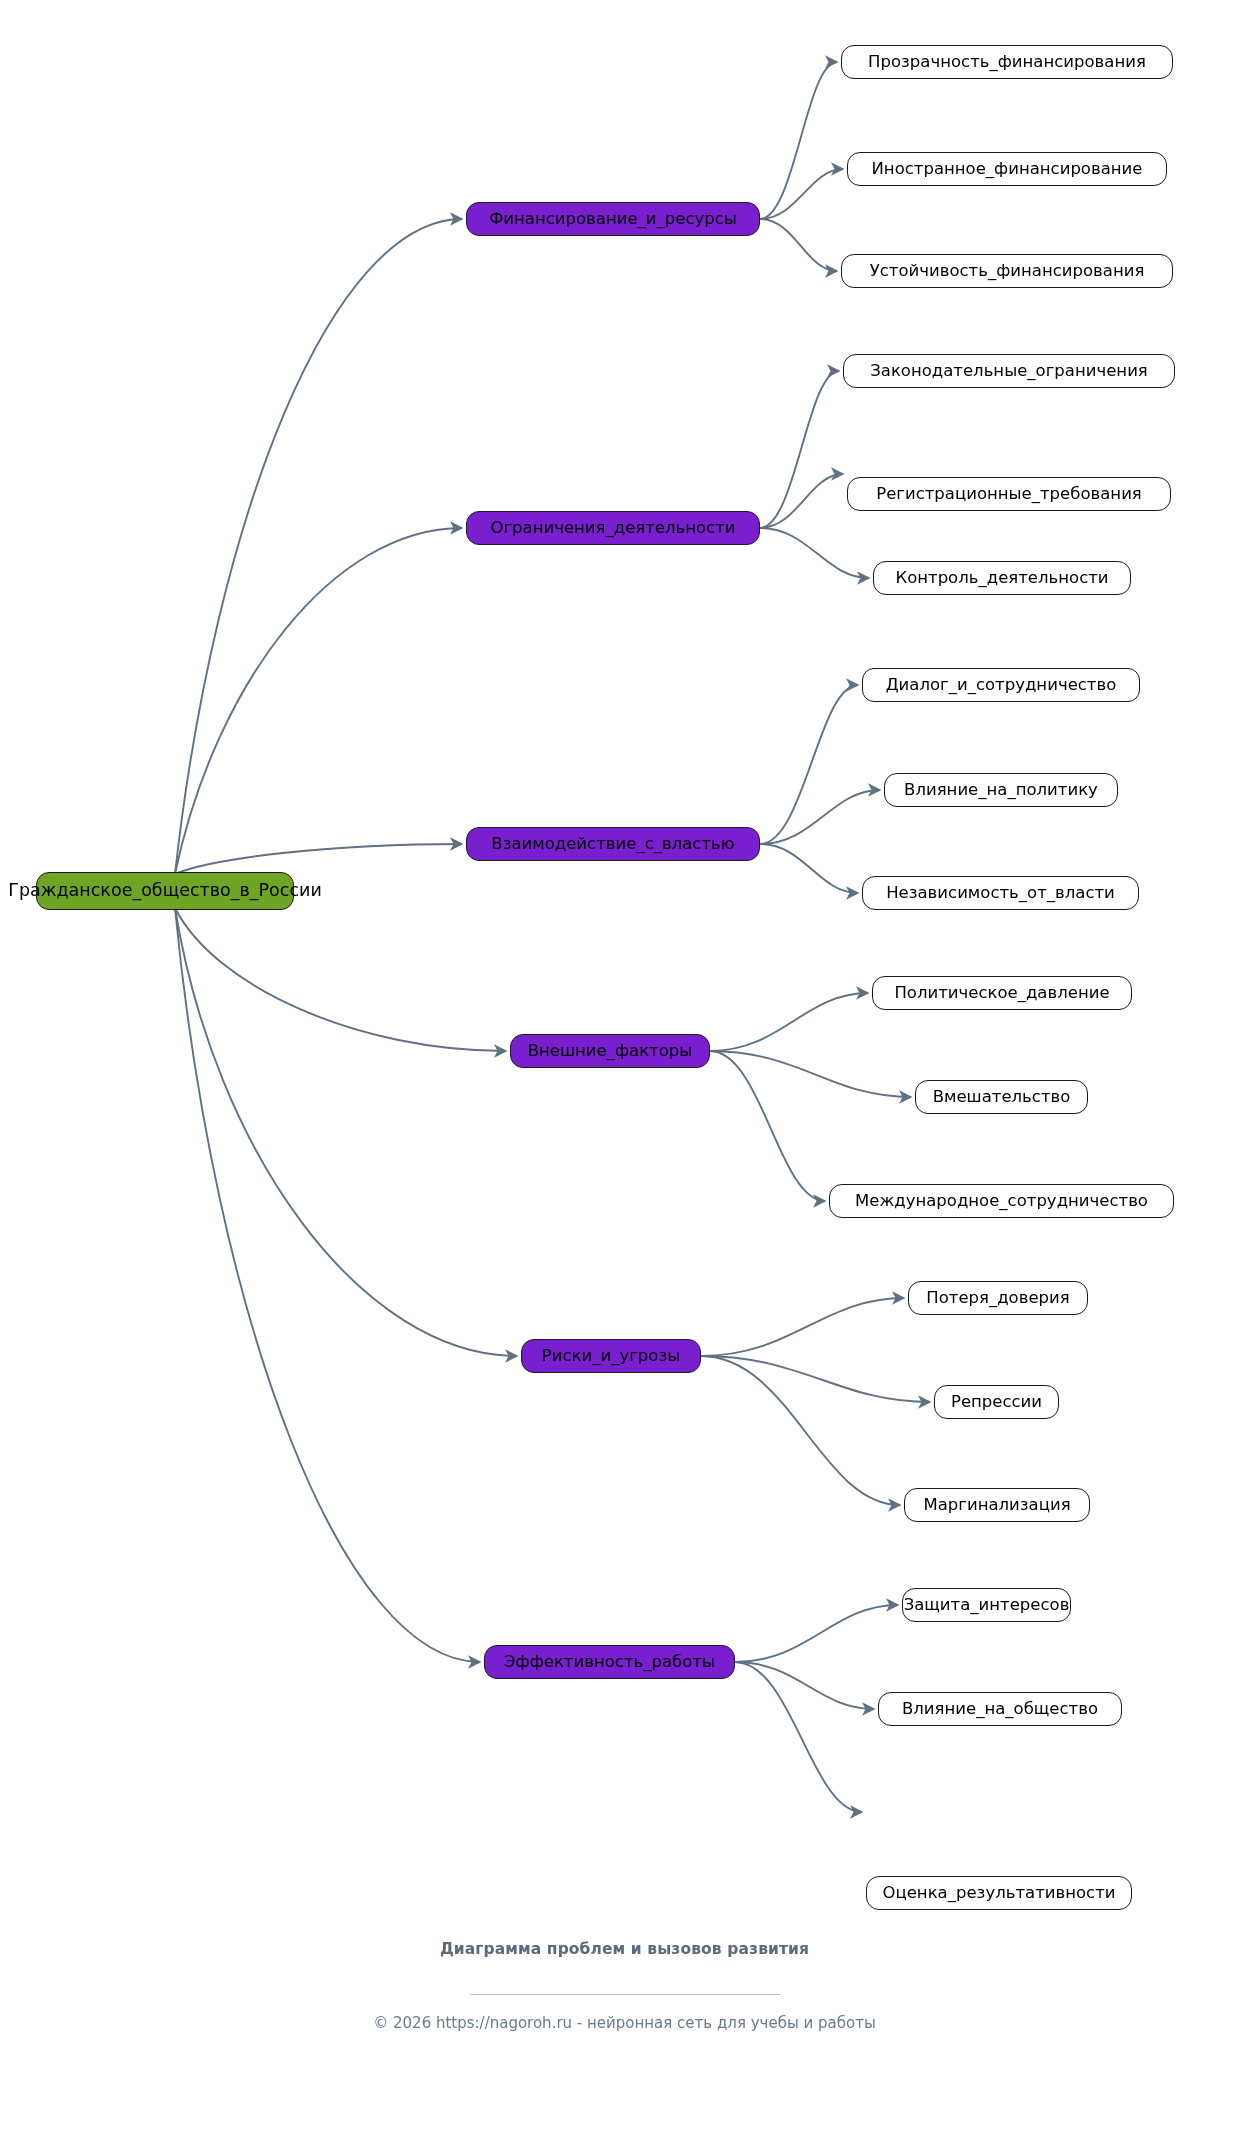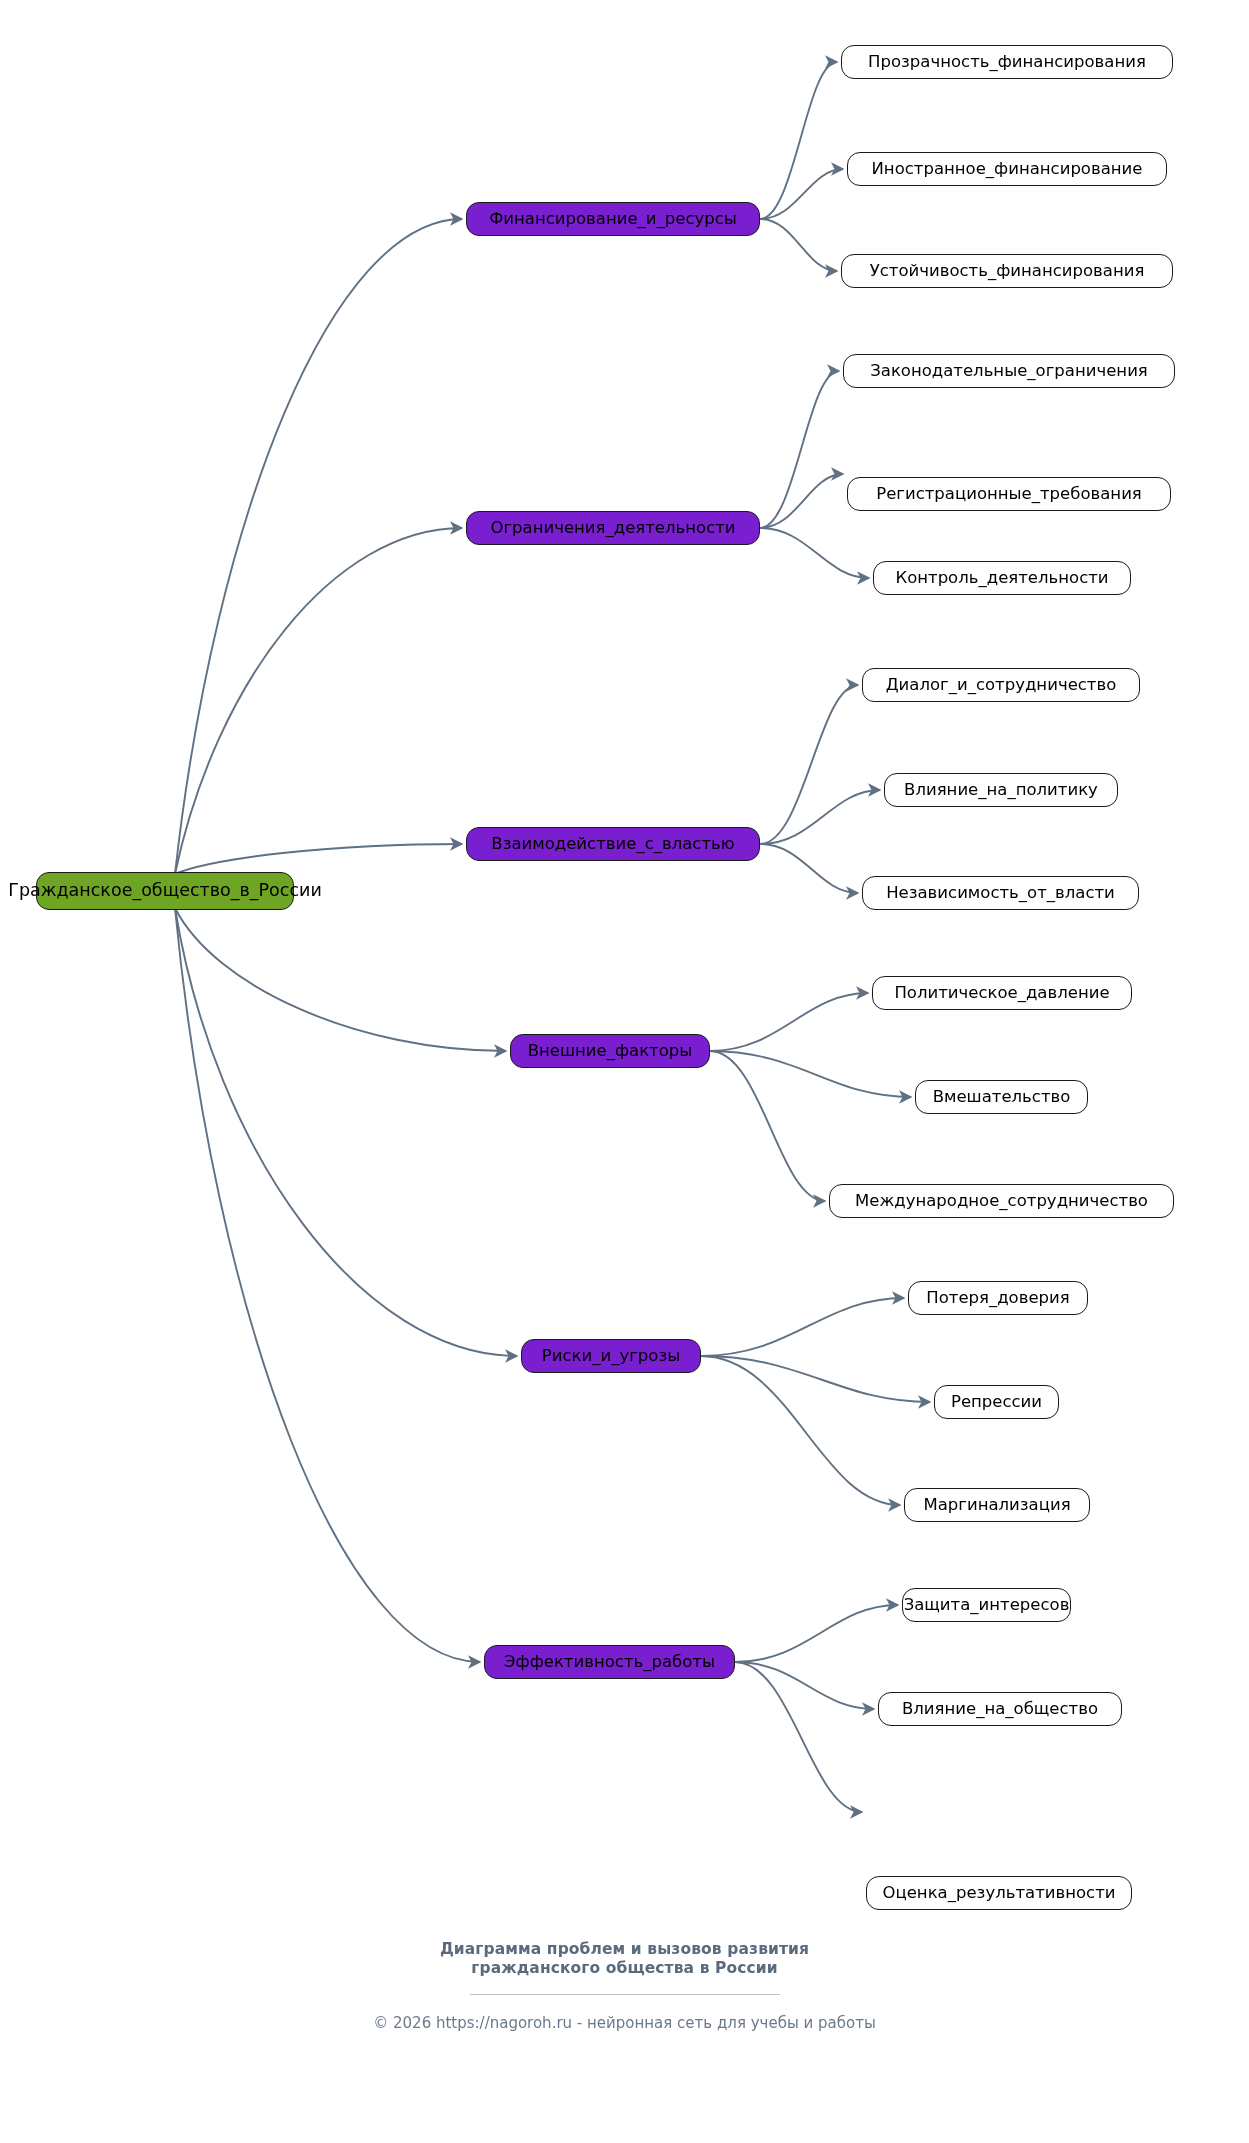--- a/index.html
+++ b/index.html
@@ -177,18 +177,17 @@
       <div class="node node-leaf" style="left: 878px; top: 1692px; width: 244px;">
         <span class="node-label">Влияние_на_общество</span>
       </div>
       <div class="node node-leaf" style="left: 866px; top: 1876px; width: 266px;">
         <span class="node-label">Оценка_результативности</span>
       </div>
     </div>
 
   <div class="footer footer-title">
     <div>Диаграмма проблем и вызовов развития</div>
-    <div>гражданского общества в России</div>
   </div>
   <div class="footer-rule"></div>
   <div class="footer footer-credit">© 2026 https://nagoroh.ru - нейронная сеть для учебы и работы</div>
 
 </div>
 
 </body></html>

